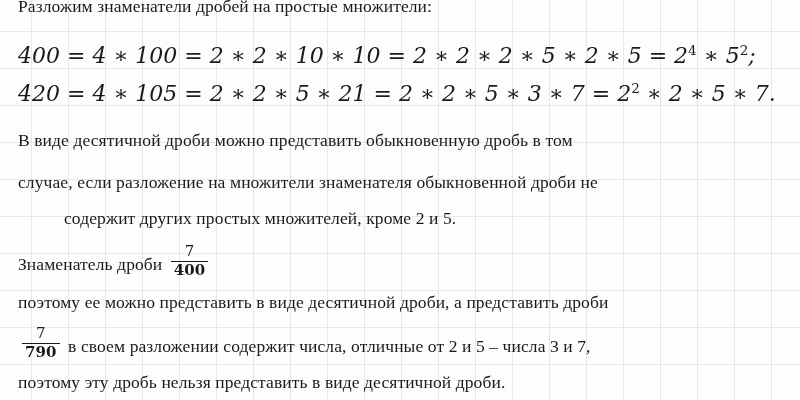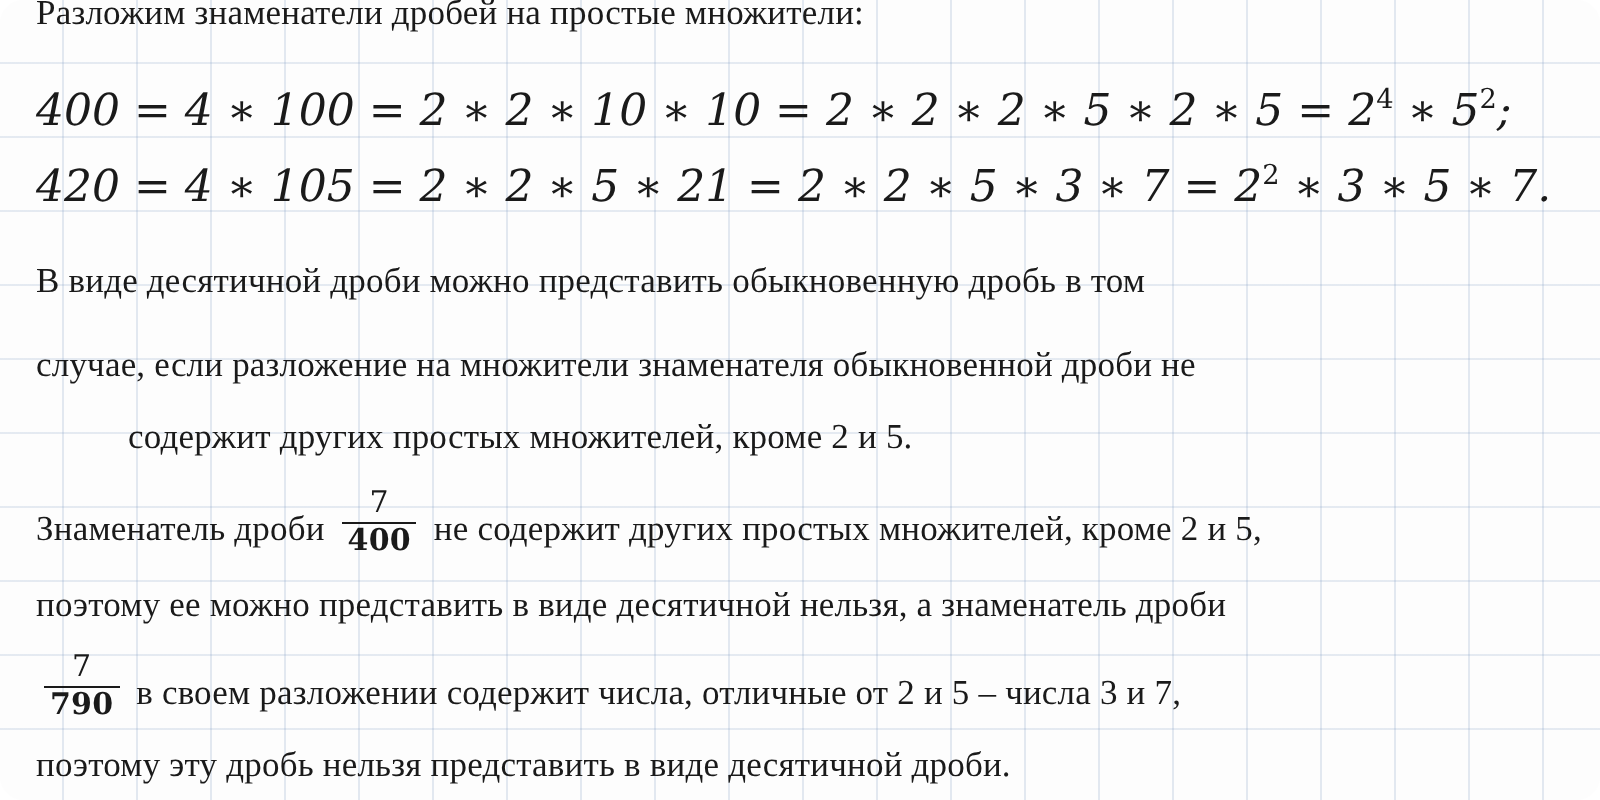--- a/index.html
+++ b/index.html
@@ -83,38 +83,37 @@
 
 <div class="page">
 
   <div class="line txt" style="top:-4px;">Разложим знаменатели дробей на простые множители:</div>
 
   <div class="line math" style="top:42px;">
     <span>400 = 4 ∗ 100 = 2 ∗ 2 ∗ 10 ∗ 10 = 2 ∗ 2 ∗ 2 ∗ 5 ∗ 2 ∗ 5 = 2</span><sup>4</sup><span> ∗ 5</span><sup>2</sup><span>;</span>
   </div>
 
   <div class="line math" style="top:80px;">
-    <span>420 = 4 ∗ 105 = 2 ∗ 2 ∗ 5 ∗ 21 = 2 ∗ 2 ∗ 5 ∗ 3 ∗ 7 = 2</span><sup>2</sup><span> ∗ 3 ∗ 5 ∗ 7.</span>
+    <span>420 = 4 ∗ 105 = 2 ∗ 2 ∗ 5 ∗ 21 = 2 ∗ 2 ∗ 5 ∗ 3 ∗ 7 = 2</span><sup>2</sup><span> ∗ 2 ∗ 5 ∗ 7.</span>
   </div>
 
   <div class="line txt" style="top:130px;">В виде десятичной дроби можно представить обыкновенную дробь в том</div>
   <div class="line txt" style="top:172px;">случае, если разложение на множители знаменателя обыкновенной дроби не</div>
   <div class="line txt" style="top:208px;margin-left:46px;">содержит других простых множителей, кроме 2 и 5.</div>
 
   <div class="line txt" style="top:246px;">
     <span>Знаменатель дроби</span>
     <span class="frac">
       <span class="top">7</span>
       <span class="bar"></span>
       <span class="bot">400</span>
     </span>
-    <span>не содержит других простых множителей, кроме 2 и 5,</span>
   </div>
 
-  <div class="line txt" style="top:292px;">поэтому ее можно представить в виде десятичной нельзя, а знаменатель дроби</div>
+  <div class="line txt" style="top:292px;">поэтому ее можно представить в виде десятичной дроби, а представить дроби</div>
 
   <div class="line txt" style="top:328px;">
     <span class="frac">
       <span class="top">7</span>
       <span class="bar"></span>
       <span class="bot">790</span>
     </span>
     <span>в своем разложении содержит числа, отличные от 2 и 5 – числа 3 и 7,</span>
   </div>
 

